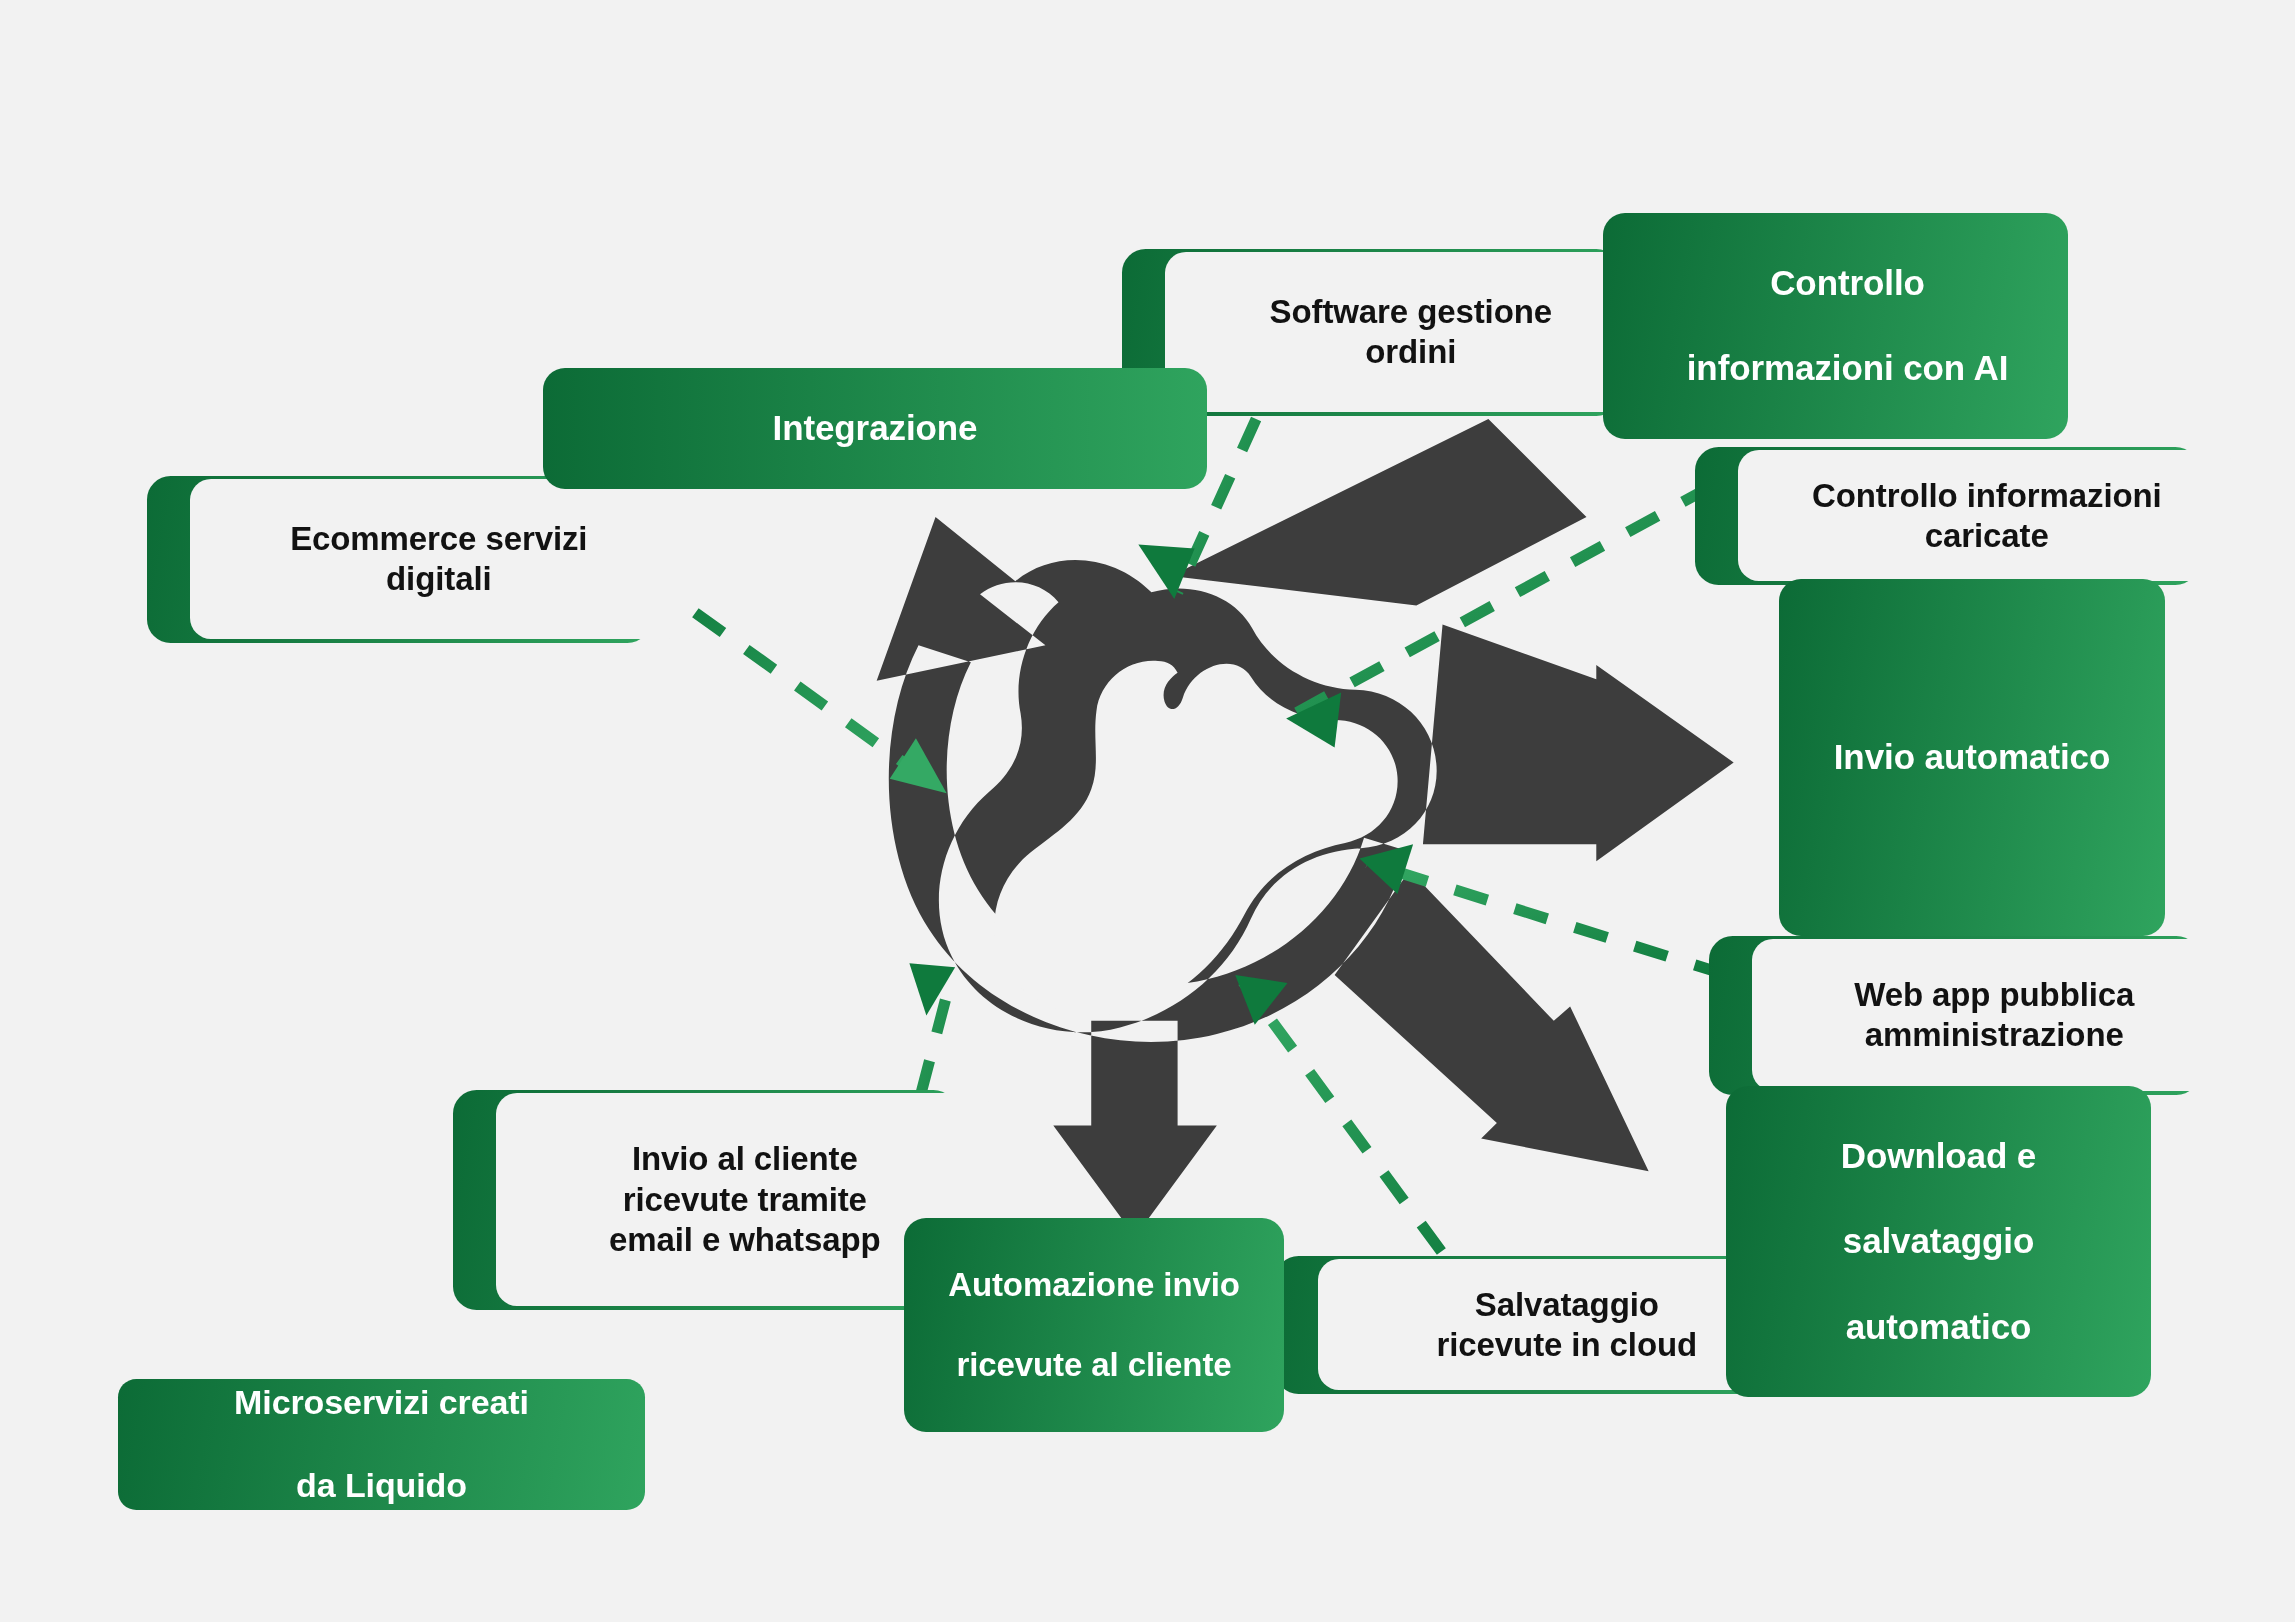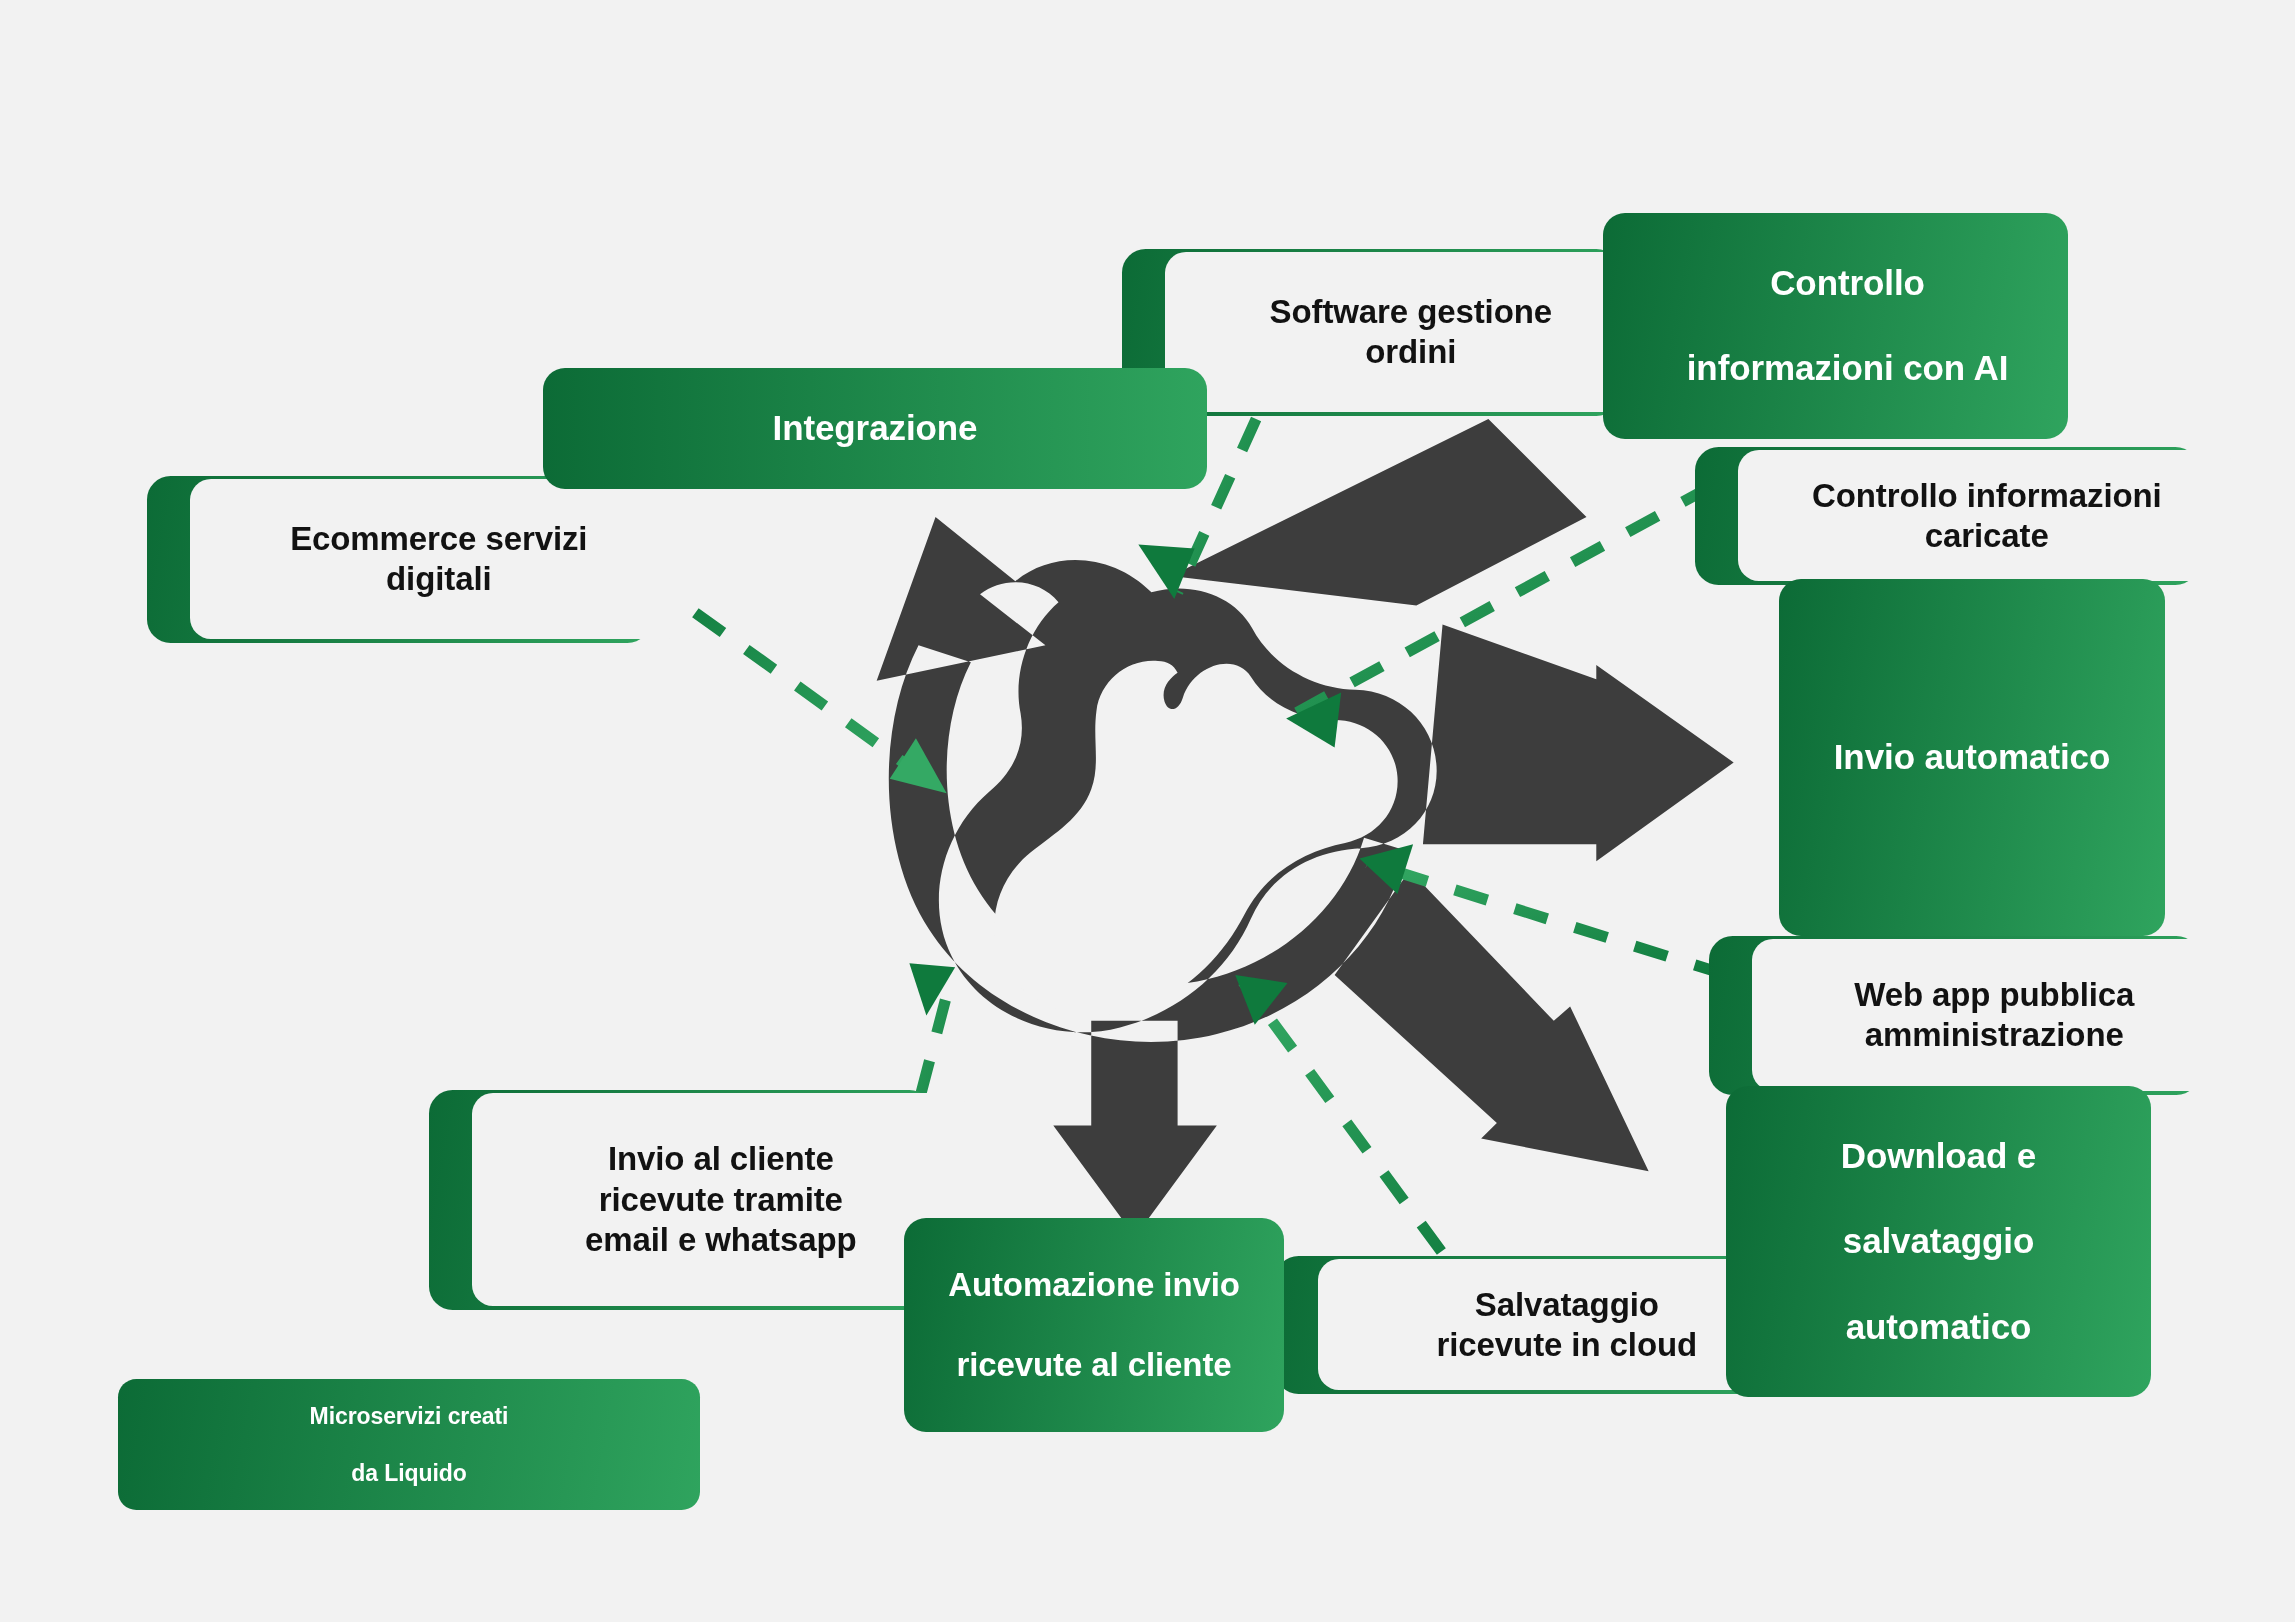--- a/index.html
+++ b/index.html
@@ -264,34 +264,34 @@
   <div class="outline-wrap z-low" style="left:1275px;top:1256px;width:497px;height:131px;
               background:linear-gradient(100deg,#0C6B36 0%,#2FA45E 100%);">
     <div class="outline-inner" style="font-size:33px;">
       <span>
         <span>Salvataggio</span><br>
         <span>ricevute in cloud</span>
       </span>
     </div>
   </div>
 
-  <div class="outline-wrap z-low" style="left:429px;top:1090px;width:497px;height:213px;
+  <div class="outline-wrap z-low" style="left:453px;top:1090px;width:497px;height:213px;
               background:linear-gradient(100deg,#0C6B36 0%,#2FA45E 100%);">
     <div class="outline-inner" style="font-size:33px;">
       <span>
         <span>Invio al cliente</span><br>
         <span>ricevute tramite</span><br>
         <span>email e whatsapp</span>
       </span>
     </div>
   </div>
 
-  <div class="node filled z-top" style="left:118px;top:1379px;width:582px;height:131px;
-              background:linear-gradient(100deg,#0C6B36 0%,#2FA45E 100%);
-              font-size:23px;border-radius:18.3px;">
+  <div class="node filled z-top" style="left:118px;top:1379px;width:527px;height:131px;
+              background:linear-gradient(100deg,#0C6B36 0%,#2FA45E 100%);
+              font-size:34px;border-radius:18.3px;">
     <span>
       <span>Microservizi creati</span><br>
       <span>da Liquido</span>
     </span>
   </div>
 
 </div>
 
 
 </body></html>

